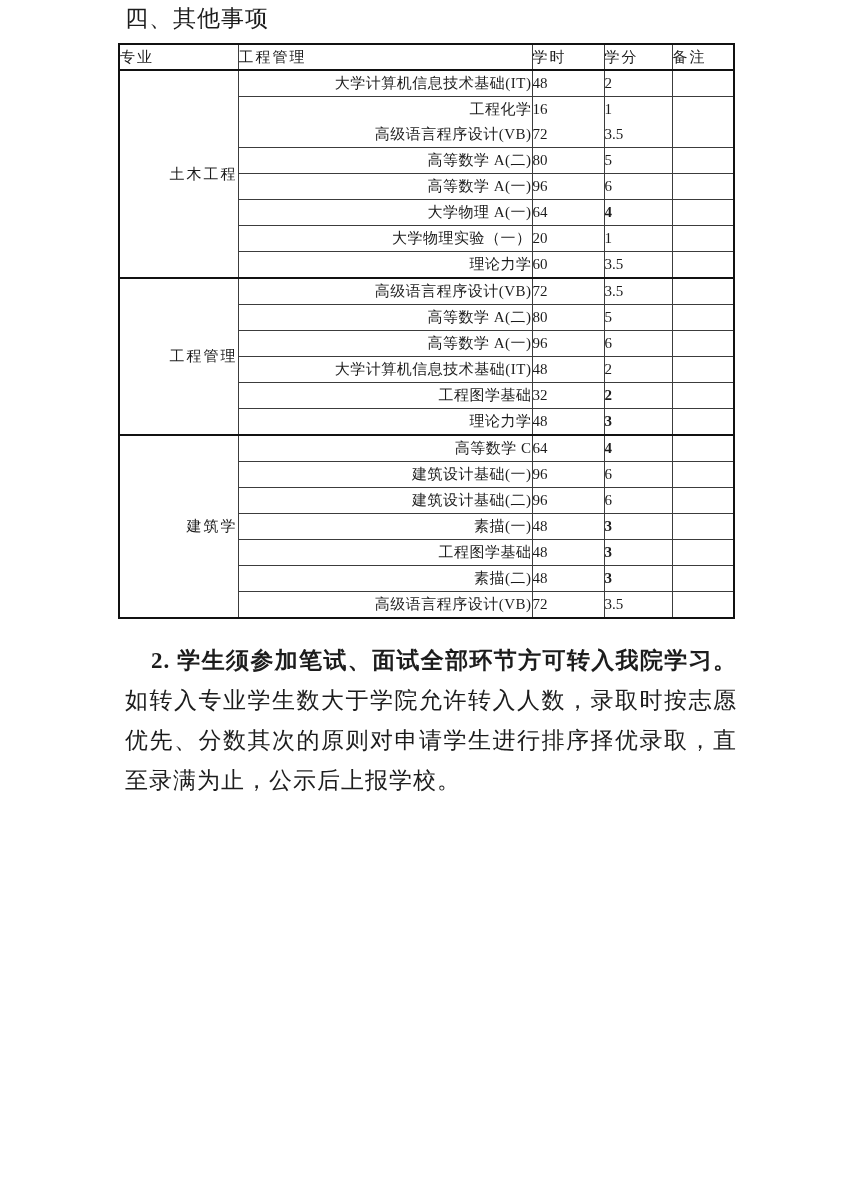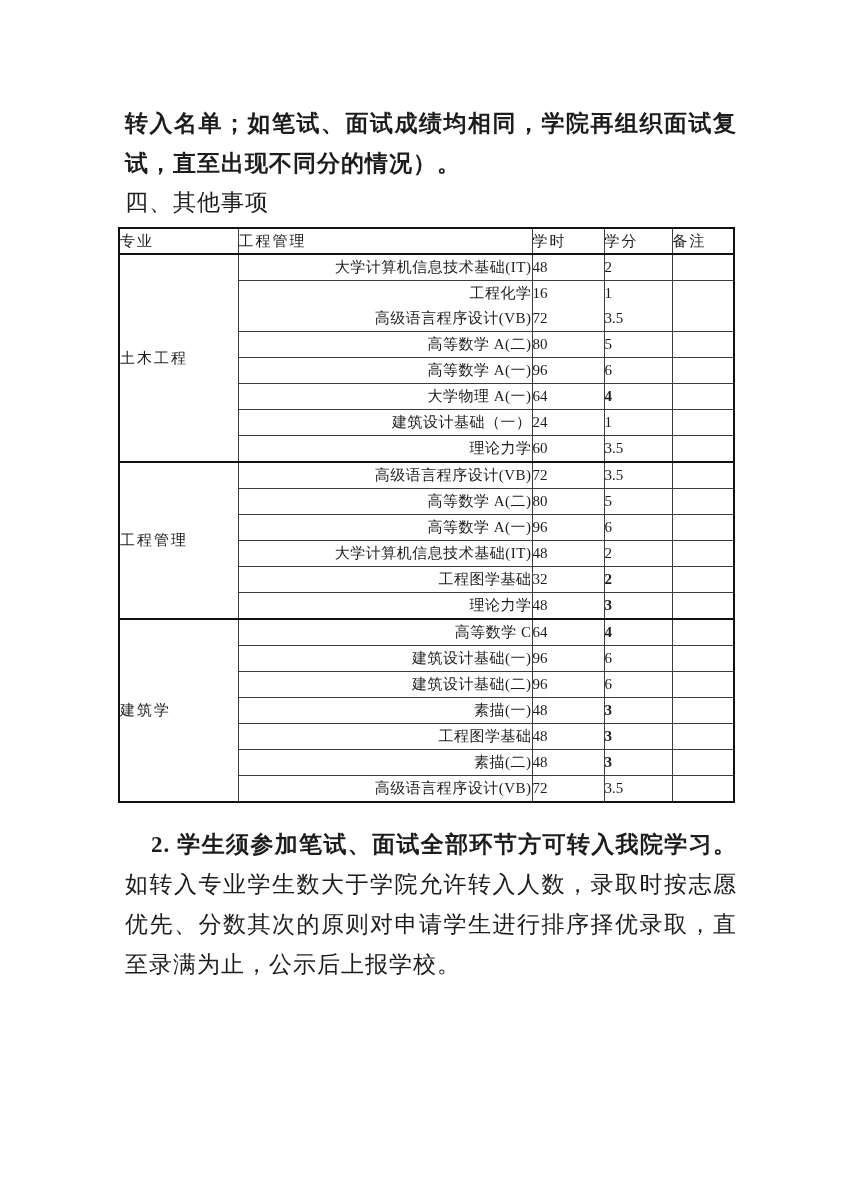--- a/index.html
+++ b/index.html
@@ -25,37 +25,36 @@
     border:2px solid #111111;
   }
   table.courses th, table.courses td {
     border:1px solid #3c3c3c; padding:0; overflow:hidden; white-space:nowrap;
   }
   table.courses th {
     height:24px; font-size:15px; font-weight:400; text-align:left;
     letter-spacing:2px; border-bottom:2px solid #111111;
   }
   table.courses td { height:25px; font-size:15px; }
-  td.major-cell { text-align:left; letter-spacing:2px; }
+  td.major-cell { text-align:right; letter-spacing:2px; }
   td.course-cell { text-align:right; padding-left:8px; letter-spacing:0.5px; }
   td.num-cell { text-align:left; font-size:16px; }
   td.remark-cell { }
   tr.section-start td { border-top:2px solid #111111; }
   tr.no-bottom td { border-bottom-style:hidden; }
   .credit-bold { font-weight:700; }
 
   .p-after-table { margin-top:22px; }
 </style>
 </head>
 <body>
 
 <div class="page">
   <div class="content">
 
-    <p class="para bold p-first">转入名单；如笔试、面试成绩均相同，学院再组织面试复试，直至出现不同分的情况）。</p>
 
     <p class="heading">四、其他事项</p>
 
 
     <div class="table-wrap">
       <table class="courses">
         <colgroup>
           <col style="width:119px">
           <col style="width:294px">
           <col style="width:72px">
@@ -103,22 +102,22 @@
               <td class="num-cell">6</td>
               <td class="remark-cell"></td>
             </tr>
             <tr>
               <td class="course-cell">大学物理 A(一)</td>
               <td class="num-cell">64</td>
               <td class="num-cell credit-bold">4</td>
               <td class="remark-cell"></td>
             </tr>
             <tr>
-              <td class="course-cell">建筑设计基础（一）</td>
-              <td class="num-cell">24</td>
+              <td class="course-cell">大学物理实验（一）</td>
+              <td class="num-cell">20</td>
               <td class="num-cell">1</td>
               <td class="remark-cell"></td>
             </tr>
             <tr>
               <td class="course-cell">理论力学</td>
               <td class="num-cell">60</td>
               <td class="num-cell">3.5</td>
               <td class="remark-cell"></td>
             </tr>
             <tr class="section-start">

